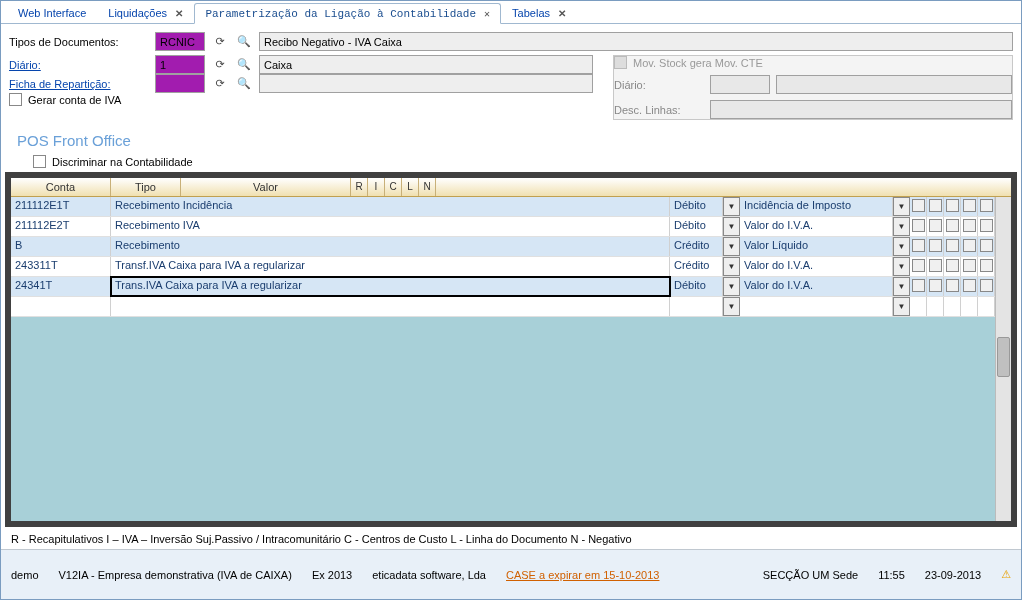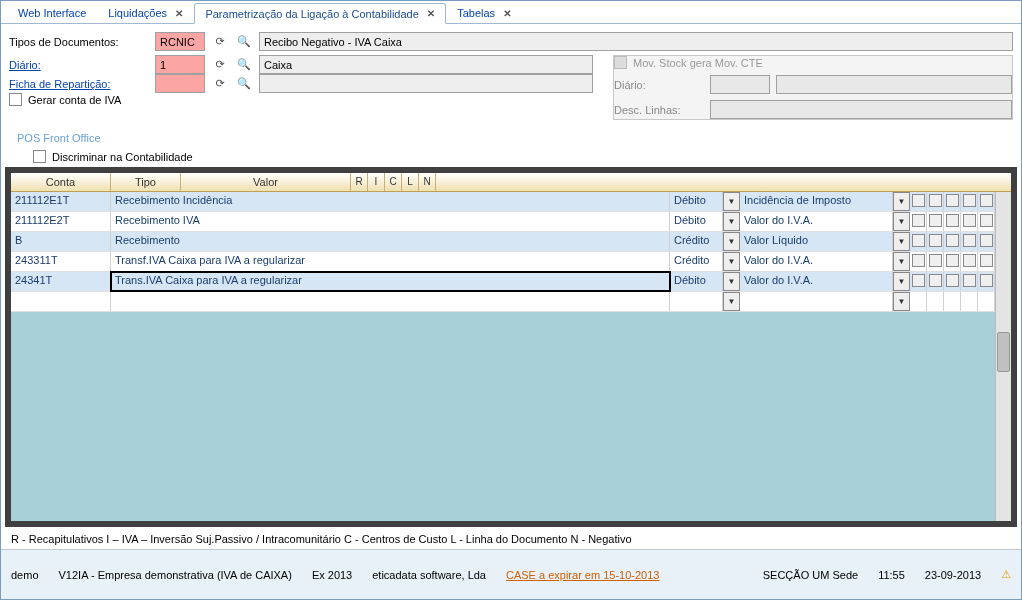--- a/index.html
+++ b/index.html
@@ -30,20 +30,21 @@
     cursor: pointer;
     border: 1px solid transparent;
   }
   .tab.active {
     border: 1px solid #a0b8d0;
     border-bottom: 1px solid #fff;
     background: #fff;
     color: #1a4d8f;
     border-radius: 3px 3px 0 0;
     margin-bottom: -1px;
+    font-family: Liberation Mono, monospace;
   }
   .tab .close {
     margin-left: 8px;
     color: #555;
     font-weight: bold;
     font-size: 10px;
   }
   
   .form-area {
     padding: 8px 8px 0 8px;
@@ -63,21 +64,21 @@
   .lbl.link {
     color: #0645ad;
     text-decoration: underline;
     cursor: pointer;
   }
   .input {
     height: 19px;
     border: 1px solid #a0a0a0;
     padding: 1px 4px;
     font-size: 11px;
-    background: #fca5a5;
+    background: #a21caf;
   }
   .input.wide { flex: 1; }
   .icon-btn {
     width: 18px;
     height: 18px;
     display: inline-flex;
     align-items: center;
     justify-content: center;
     color: #444;
     cursor: pointer;
@@ -99,21 +100,21 @@
     border: 1px solid #c8c8c8;
     display: flex;
     flex-direction: column;
     gap: 6px;
     background: #f4f4f4;
   }
   .form-right .row .lbl { width: 90px; color: #888; }
   .form-right .input { background: #e8e8e8; }
   .section-label {
     color: #6aa0d8;
-    font-size: 11px;
+    font-size: 15px;
     margin: 8px 0 2px 8px;
   }
   
   .grid-wrap {
     margin: 4px 4px 0 4px;
     flex: 1;
     border: 6px solid #404040;
     display: flex;
     flex-direction: column;
     position: relative;

